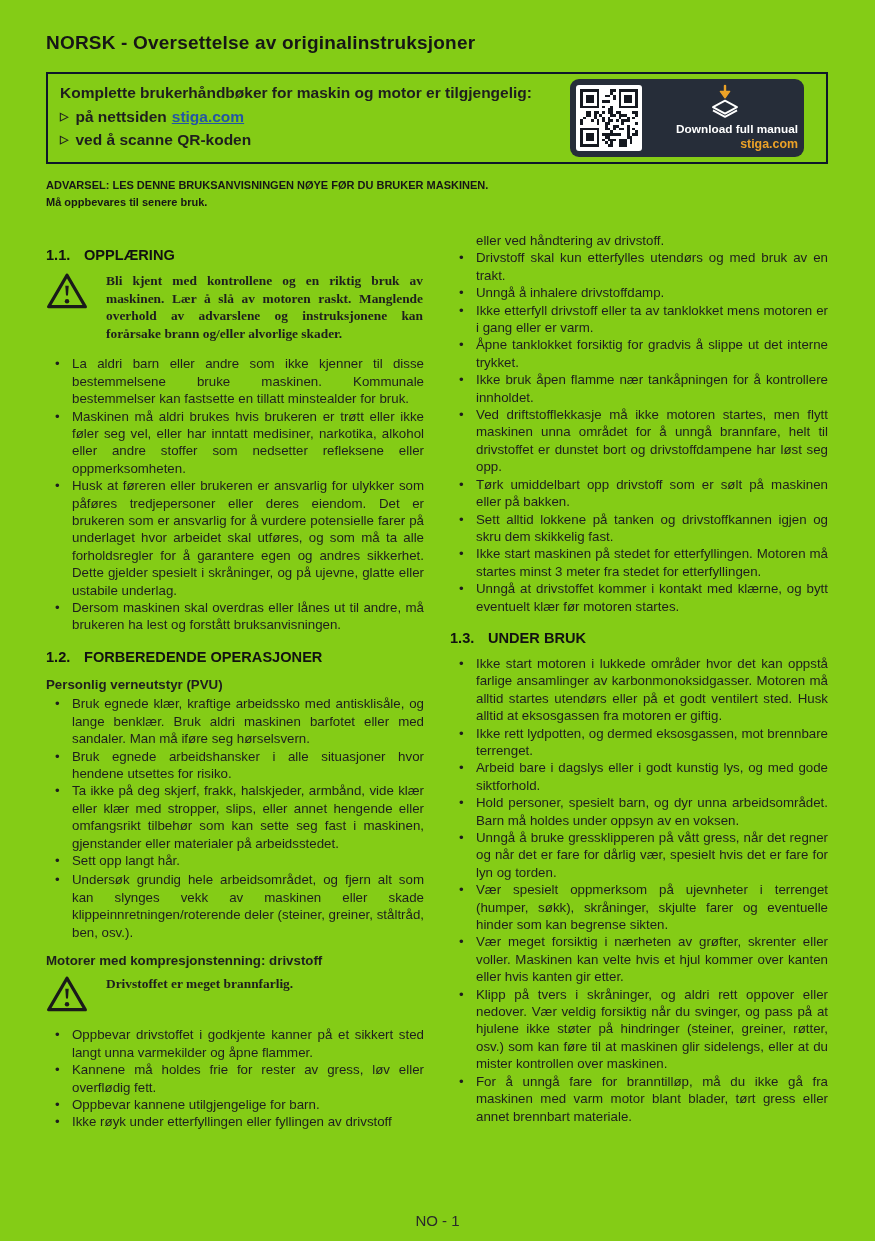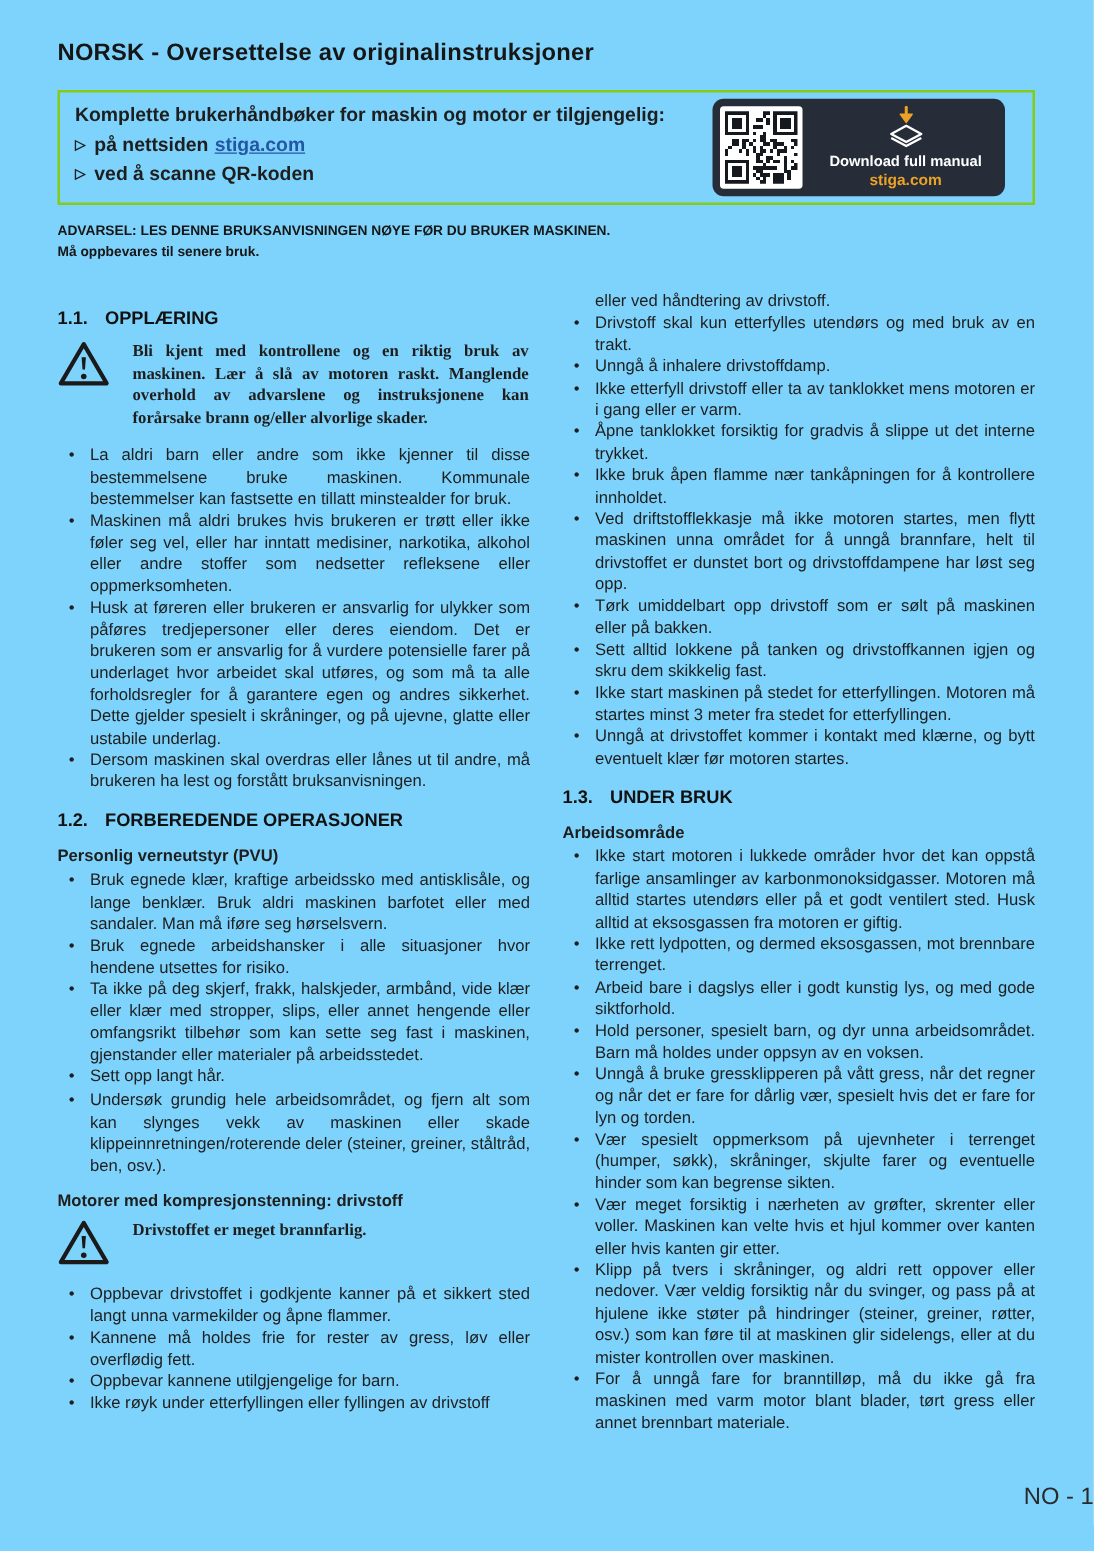--- a/index.html
+++ b/index.html
@@ -1,39 +1,39 @@
 <!DOCTYPE html>
 <html><head>
 <meta charset="utf-8">
 <style>
   html,body { margin:0; padding:0; background:#e8e8e8; }
   .page {
-    width:875px; height:1241px; margin:0 auto; background:#7dd3fc;
+    width:875px; height:1241px; margin:0 auto; background:#84cc16;
     position:relative; box-sizing:border-box; padding:32px 47px 0 46px;
     font-family:"Liberation Sans", sans-serif; color:#1e1e1e; overflow:hidden;
   }
   .doc-title { font-size:19px; font-weight:bold; margin:0 0 18px 0; color:#161616; letter-spacing:.2px; }
 
   .info-box {
-    border:2px solid #84cc16; display:flex; align-items:center;
+    border:2px solid #0f172a; display:flex; align-items:center;
     padding:6px 10px 6px 12px; height:92px; box-sizing:border-box; margin-bottom:13px;
   }
   .info-text { flex:1; }
   .info-heading { font-weight:bold; font-size:15.5px; margin-bottom:4px; }
   .info-item { font-weight:bold; font-size:15.5px; line-height:22px; }
   .tri-marker { font-size:11px; margin-right:7px; position:relative; top:-2px; }
   .link { color:#2456a4; text-decoration:underline; margin-left:5px; font-weight:bold; }
 
   .qr-panel {
     width:234px; height:78px; background:#262d39; border-radius:9px;
     display:flex; align-items:center; padding:6px; box-sizing:border-box; gap:9px; margin-right:12px;
   }
   .qr-box { width:66px; height:66px; background:#ffffff; border-radius:3px; padding:4px; box-sizing:border-box; flex:0 0 auto; }
   .qr-box svg { width:100%; height:100%; display:block; shape-rendering:crispEdges; }
-  .dl-right { flex:1; display:flex; flex-direction:column; align-items:center; }
+  .dl-right { flex:1; display:flex; flex-direction:column; align-items:flex-end; }
   .dl-icon { align-self:center; height:37px; margin-bottom:1px; }
   .dl-label { color:#ffffff; font-weight:bold; font-size:11.8px; line-height:15px; }
   .dl-site  { color:#eca227; font-weight:bold; font-size:12.4px; line-height:15px; }
 
   .advarsel { font-weight:bold; font-size:11px; line-height:17px; margin-bottom:21px; color:#161616; }
 
   .cols { display:flex; gap:26px; }
   .col { flex:1; min-width:0; }
 
   .sec { font-size:19px; font-weight:bold; margin:2px 0 16px 0; color:#111; }
@@ -43,21 +43,21 @@
   .subhead { font-weight:bold; font-size:13.3px; line-height:17.4px; margin:11px 0 2px 0; }
   .cont-para { font-size:13.3px; line-height:17.4px; padding-left:26px; text-align:justify; }
   .warn { display:flex; gap:18px; margin:6px 1px 13px 0;font-family:Liberation Serif, serif; }
   .tri { flex:0 0 33px; display:flex; justify-content:center; align-items:flex-start; }
   .tri svg { width:42px; height:38px; }
   .warn-text { flex:1; font-weight:bold; font-size:13.4px; line-height:17.6px; text-align:justify; }
   .blist { list-style:none; margin:0 0 2px 0; padding:0; }
   .bitem { position:relative; padding-left:26px; font-size:13.3px; line-height:17.4px; text-align:justify; }
   .bitem::before { content:"\2022"; position:absolute; left:9px; }
 
-  .footer { position:absolute; bottom:32px; left:0; width:100%; text-align:right; font-size:19px; color:#2a2a2a; }
+  .footer { position:absolute; bottom:12px; left:0; width:100%; text-align:center; font-size:15px; color:#2a2a2a; }
 </style>
 </head>
 <body>
 
 <div class="page">
 
   <h1 class="doc-title">NORSK - Oversettelse av originalinstruksjoner</h1>
 
   <div class="info-box">
     <div class="info-text">
@@ -270,21 +270,20 @@
           <li class="bitem">Ikke etterfyll drivstoff eller ta av tanklokket mens motoren er i gang eller er varm.</li>
           <li class="bitem">Åpne tanklokket forsiktig for gradvis å slippe ut det interne trykket.</li>
           <li class="bitem">Ikke bruk åpen flamme nær tankåpningen for å kontrollere innholdet.</li>
           <li class="bitem">Ved driftstofflekkasje må ikke motoren startes, men flytt maskinen unna området for å unngå brannfare, helt til drivstoffet er dunstet bort og drivstoffdampene har løst seg opp.</li>
           <li class="bitem">Tørk umiddelbart opp drivstoff som er sølt på maskinen eller på bakken.</li>
           <li class="bitem">Sett alltid lokkene på tanken og drivstoffkannen igjen og skru dem skikkelig fast.</li>
           <li class="bitem">Ikke start maskinen på stedet for etterfyllingen. Motoren må startes minst 3 meter fra stedet for etterfyllingen.</li>
           <li class="bitem">Unngå at drivstoffet kommer i kontakt med klærne, og bytt eventuelt klær før motoren startes.</li>
         </ul>
         <div class="subsec"><span class="subsec-num">1.3.</span><span class="subsec-title">UNDER BRUK</span></div>
-        <div class="subhead">Arbeidsområde</div>
         <ul class="blist">
           <li class="bitem">Ikke start motoren i lukkede områder hvor det kan oppstå farlige ansamlinger av karbonmonoksidgasser. Motoren må alltid startes utendørs eller på et godt ventilert sted. Husk alltid at eksosgassen fra motoren er giftig.</li>
           <li class="bitem">Ikke rett lydpotten, og dermed eksosgassen, mot brennbare terrenget.</li>
           <li class="bitem">Arbeid bare i dagslys eller i godt kunstig lys, og med gode siktforhold.</li>
           <li class="bitem">Hold personer, spesielt barn, og dyr unna arbeidsområdet. Barn må holdes under oppsyn av en voksen.</li>
           <li class="bitem">Unngå å bruke gressklipperen på vått gress, når det regner og når det er fare for dårlig vær, spesielt hvis det er fare for lyn og torden.</li>
           <li class="bitem">Vær spesielt oppmerksom på ujevnheter i terrenget (humper, søkk), skråninger, skjulte farer og eventuelle hinder som kan begrense sikten.</li>
           <li class="bitem">Vær meget forsiktig i nærheten av grøfter, skrenter eller voller. Maskinen kan velte hvis et hjul kommer over kanten eller hvis kanten gir etter.</li>
           <li class="bitem">Klipp på tvers i skråninger, og aldri rett oppover eller nedover. Vær veldig forsiktig når du svinger, og pass på at hjulene ikke støter på hindringer (steiner, greiner, røtter, osv.) som kan føre til at maskinen glir sidelengs, eller at du mister kontrollen over maskinen.</li>
           <li class="bitem">For å unngå fare for branntilløp, må du ikke gå fra maskinen med varm motor blant blader, tørt gress eller annet brennbart materiale.</li>

